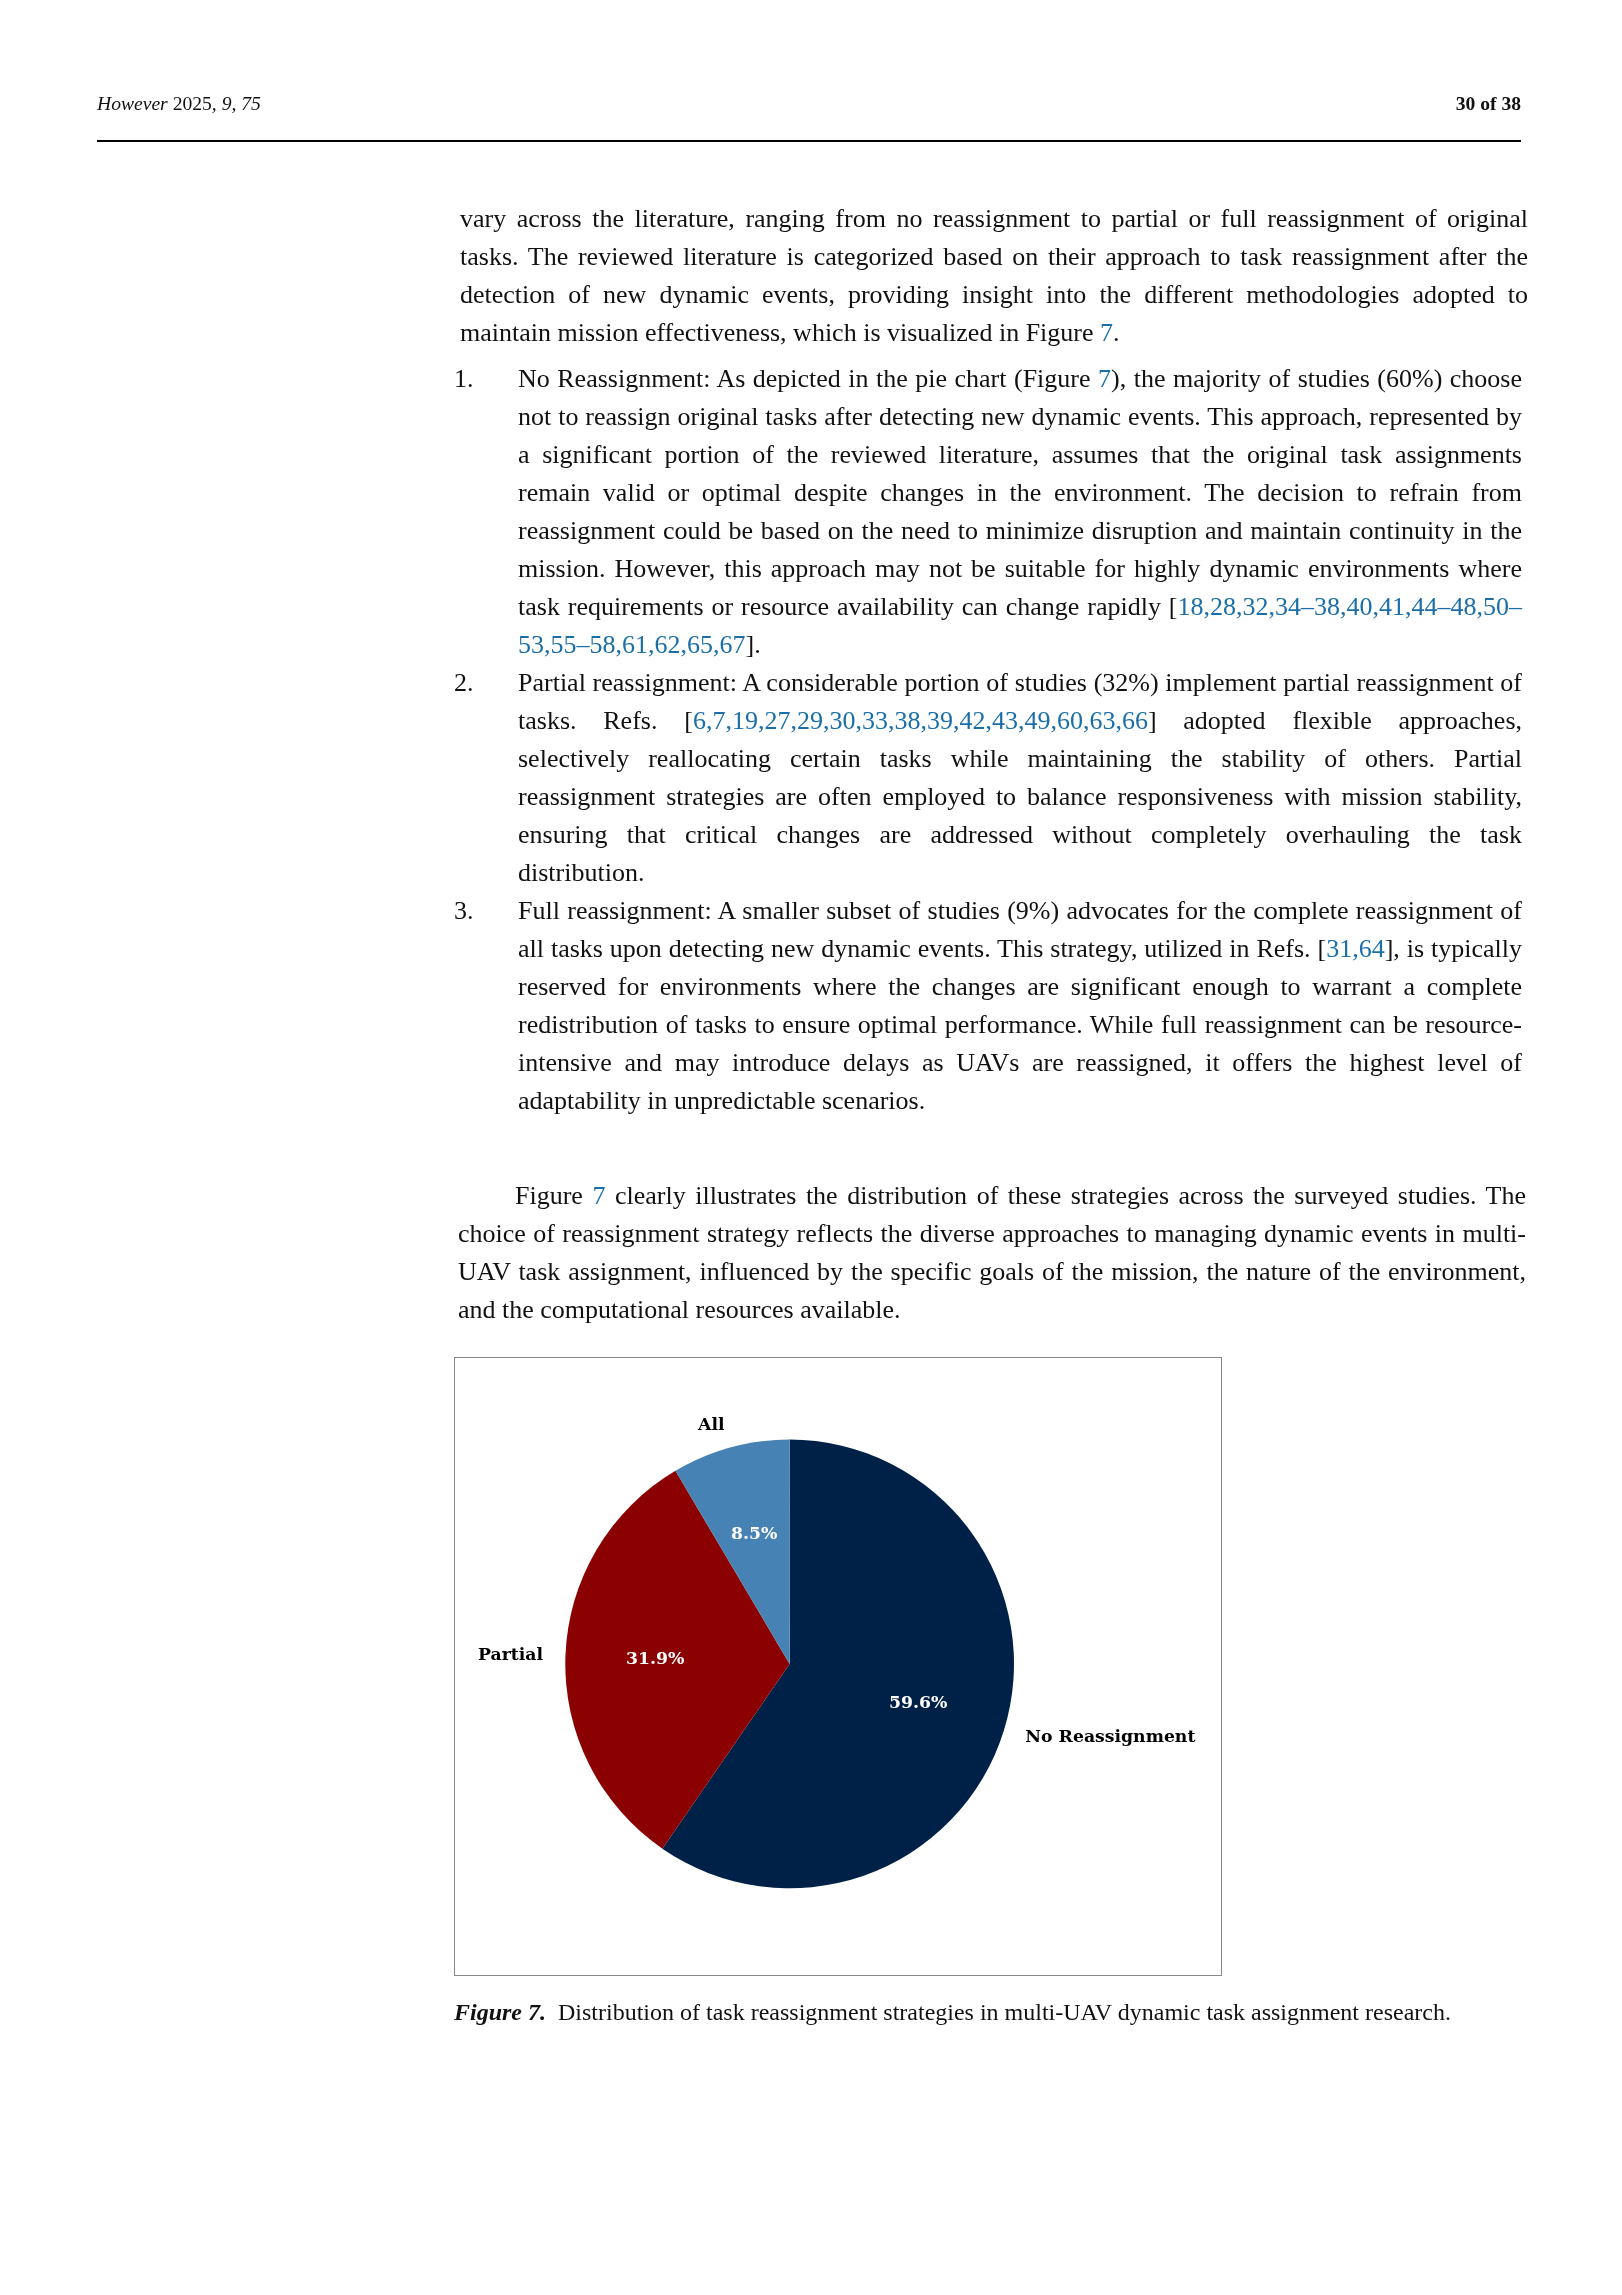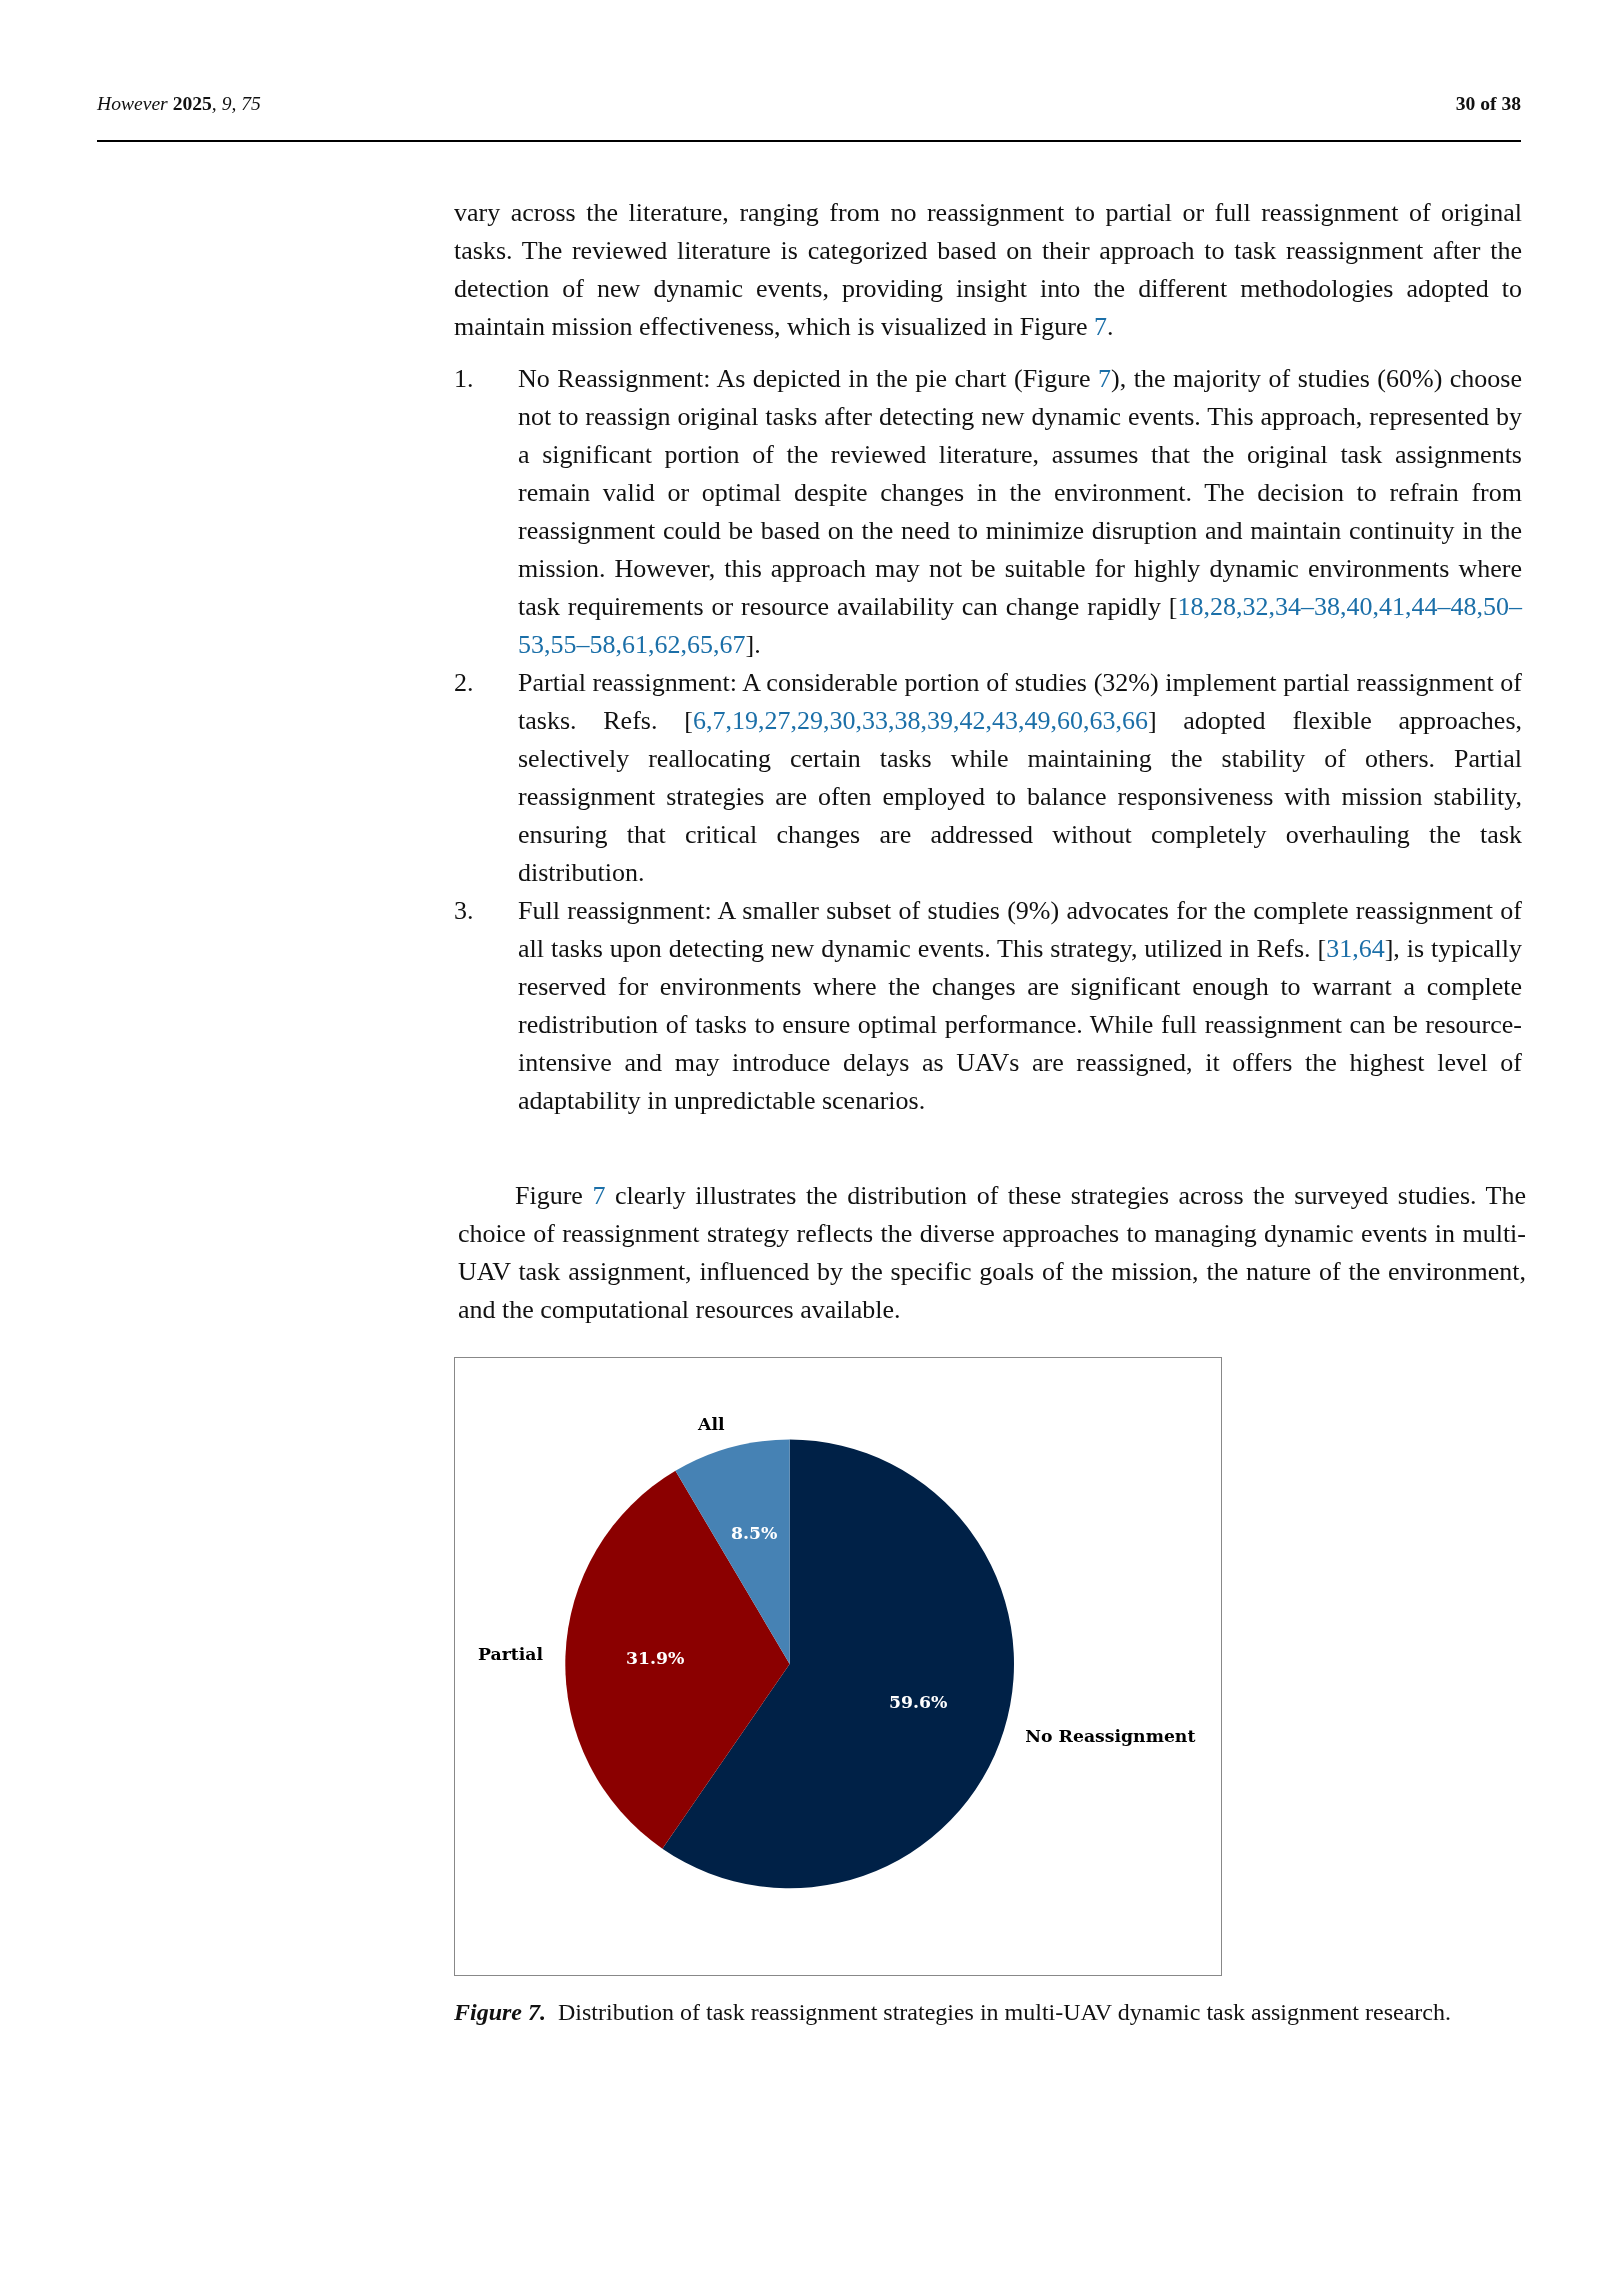--- a/index.html
+++ b/index.html
@@ -1,19 +1,19 @@
 <!DOCTYPE html>
 <html style="font-size:12.6px"><head>
 <meta charset="utf-8">
 <style>
   html, body { margin:0; padding:0; background:#fff; }
   body { width:1623px; height:2295px; position:relative; font-family:"Liberation Serif","DejaVu Serif",serif; color:#111; }
   .header { position:absolute; left:97px; top:93px; width:1424px; height:47px; border-bottom:2.4px solid #000; }
   .journal { position:absolute; left:0; top:0; font-size:19.6px; font-style:italic; }
-  .journal b { font-style:normal; font-weight:bold; }
+  .journal b { font-style:normal; font-weight:normal; }
   .pagenum { position:absolute; right:0; top:0; font-size:19.6px;font-weight:bold; }
   .body-text { position:absolute; left:454px; width:1068px; font-size:26px; line-height:38px; text-align:justify; }
   .p1 { top:194px; }
   .list { position:absolute; left:454px; top:360px; width:1068px; margin:0; padding:0; list-style:none; font-size:26px; line-height:38px; }
   .list li { position:relative; padding-left:64px; text-align:justify; margin-bottom:0; }
   .list .num { position:absolute; left:0; top:0; }
   .p2 { top:1173px; text-indent:57px; }
   .ref { color:#1b6fa8; }
   .figbox { position:absolute; left:454px; top:1357px; width:768px; height:619px; border:1.6px solid #888; box-sizing:border-box; background:#fff; }
   .fig-svg { position:absolute; left:0; top:0; }
@@ -24,21 +24,21 @@
 <body>
 
 <div class="header">
   <div class="journal">
     <span>However</span>
     <b>2025</b><span>, </span><span>9</span><span>, </span><span>75</span>
   </div>
   <div class="pagenum">30 of 38</div>
 </div>
 
-<p class="body-text p1" style="margin:0;">
+<p class="body-text p1" style="margin:6px;">
   <span>vary across the literature, ranging from no reassignment to partial or full reassignment of original tasks. The reviewed literature is categorized based on their approach to task reassignment after the detection of new dynamic events, providing insight into the different methodologies adopted to maintain mission effectiveness, which is visualized in Figure </span><a class="ref">7</a><span>.</span>
 </p>
 
 <ol class="list">
   <li>
     <span class="num">1.</span>
     <span>No Reassignment: As depicted in the pie chart (Figure </span><a class="ref">7</a><span>), the majority of studies (60%) choose not to reassign original tasks after detecting new dynamic events. This approach, represented by a significant portion of the reviewed literature, assumes that the original task assignments remain valid or optimal despite changes in the environment. The decision to refrain from reassignment could be based on the need to minimize disruption and maintain continuity in the mission. However, this approach may not be suitable for highly dynamic environments where task requirements or resource availability can change rapidly [</span><a class="ref">18,28,32,34–38,40,41,44–48,50–53,55–58,61,62,65,67</a><span>].</span>
   </li>
   <li>
     <span class="num">2.</span>

